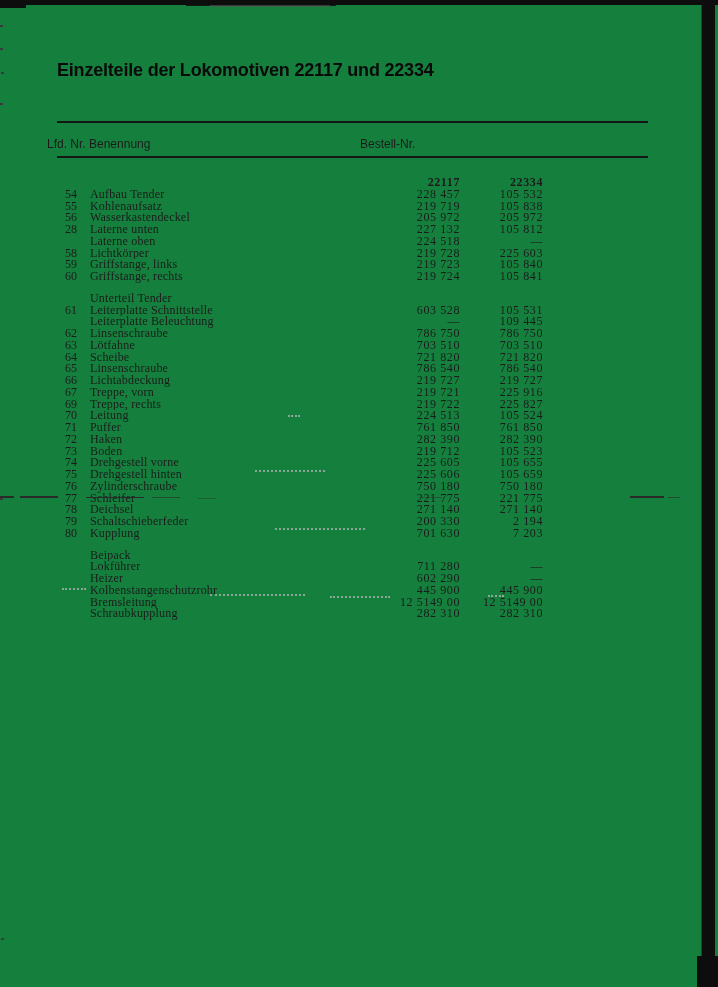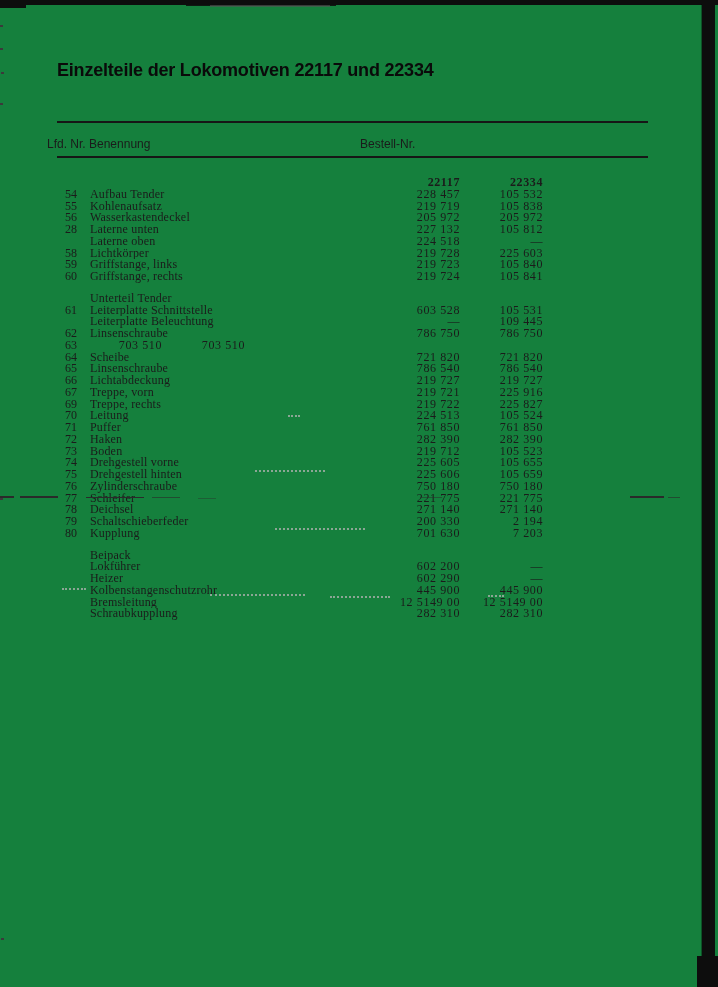--- a/index.html
+++ b/index.html
@@ -131,20 +131,21 @@
           <span class="cell-c2">109 445</span>
         </div>
         <div class="row">
           <span class="cell-nr">62</span>
           <span class="cell-name">Linsenschraube</span>
           <span class="cell-c1">786 750</span>
           <span class="cell-c2">786 750</span>
         </div>
         <div class="row">
           <span class="cell-nr">63</span>
+          <span class="cell-name">Lötfahne</span>
           <span class="cell-c1">703 510</span>
           <span class="cell-c2">703 510</span>
         </div>
         <div class="row">
           <span class="cell-nr">64</span>
           <span class="cell-name">Scheibe</span>
           <span class="cell-c1">721 820</span>
           <span class="cell-c2">721 820</span>
         </div>
         <div class="row">
@@ -240,21 +241,21 @@
         <div class="row gap"></div>
         <div class="row">
           <span class="cell-nr"></span>
           <span class="cell-name">Beipack</span>
           <span class="cell-c1"></span>
           <span class="cell-c2"></span>
         </div>
         <div class="row">
           <span class="cell-nr"></span>
           <span class="cell-name">Lokführer</span>
-          <span class="cell-c1">602 200</span>
+          <span class="cell-c1">711 280</span>
           <span class="cell-c2">—</span>
         </div>
         <div class="row">
           <span class="cell-nr"></span>
           <span class="cell-name">Heizer</span>
           <span class="cell-c1">602 290</span>
           <span class="cell-c2">—</span>
         </div>
         <div class="row">
           <span class="cell-nr"></span>

